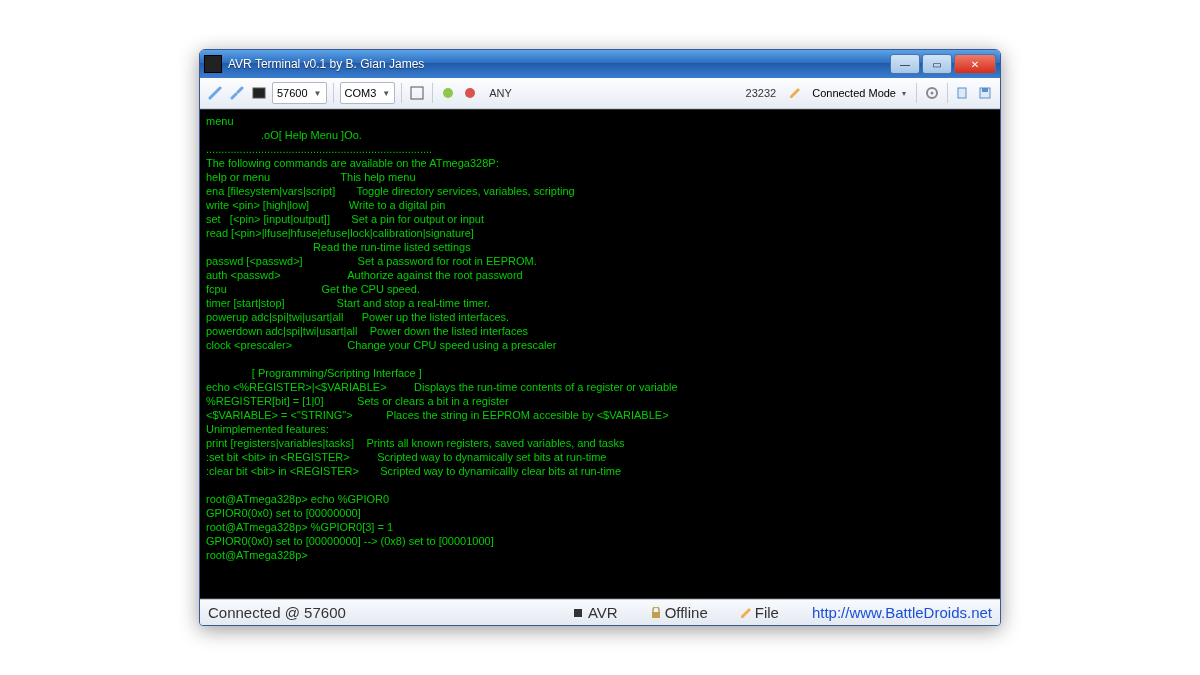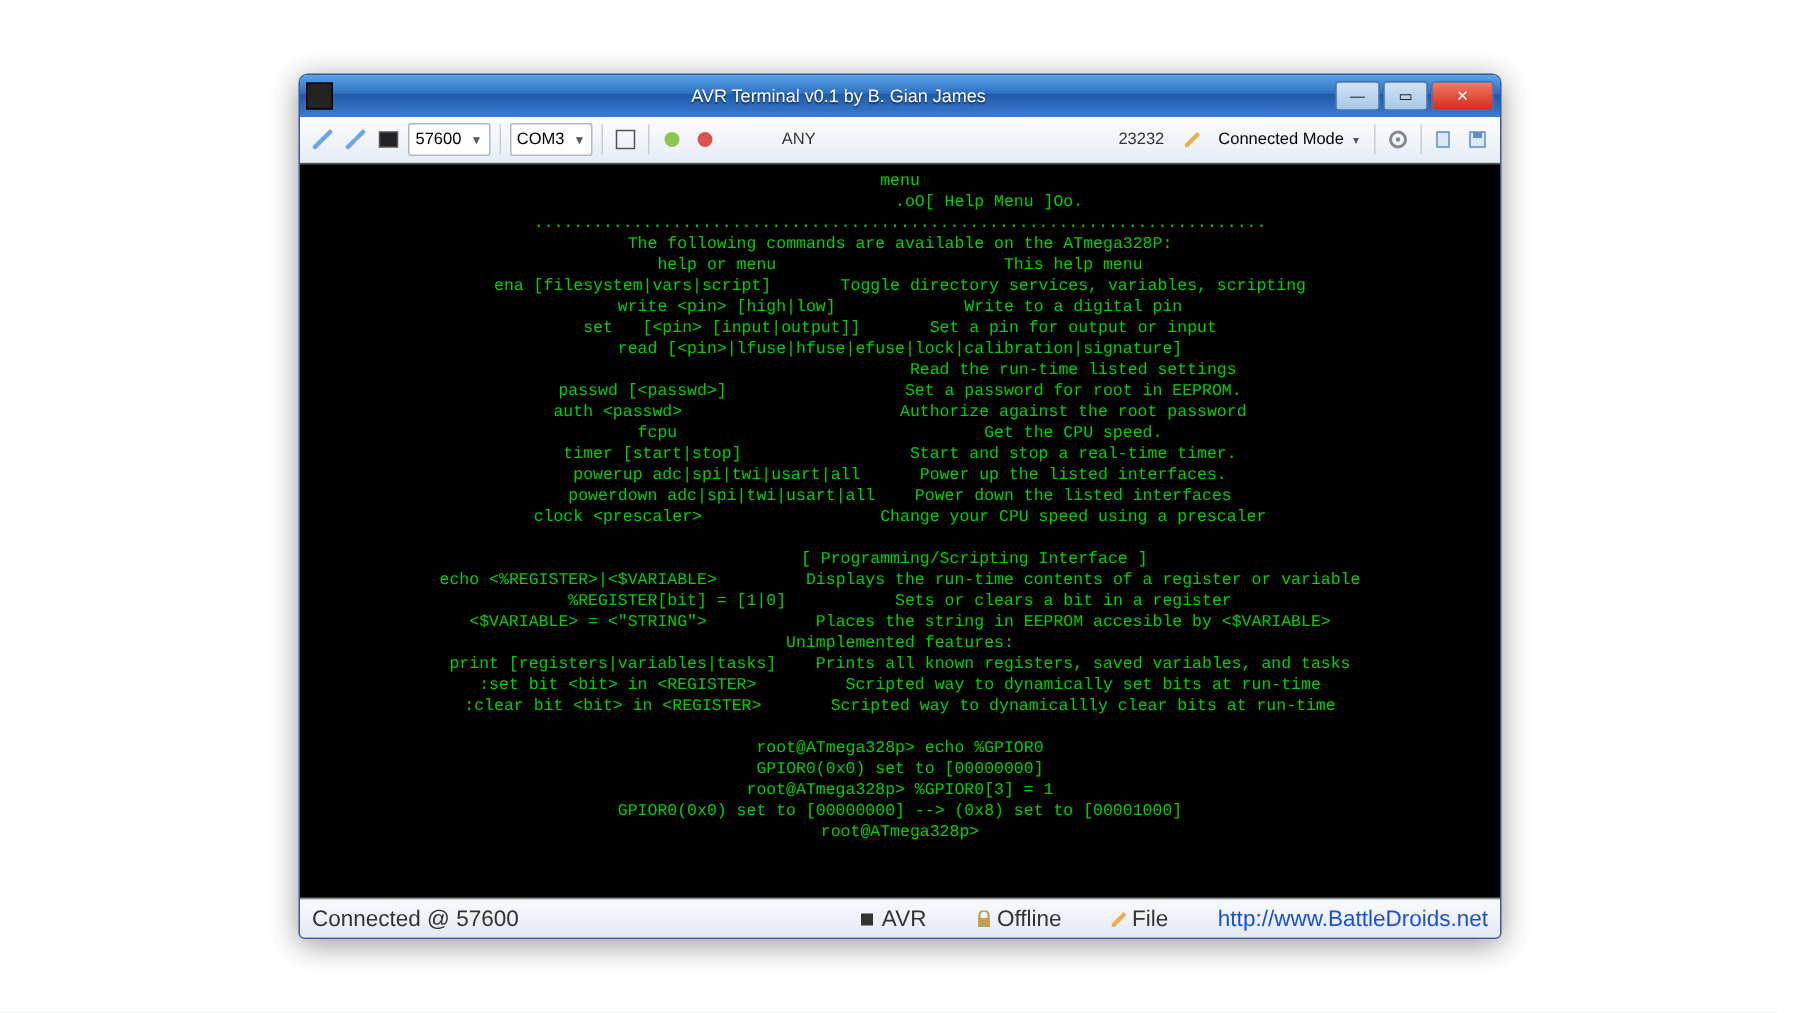--- a/index.html
+++ b/index.html
@@ -13,21 +13,20 @@
     width: 1200px;
     height: 675px;
   }
   .window {
     width: 800px;
     border: 1px solid #3b5998;
     border-radius: 6px 6px 4px 4px;
     box-shadow: 0 4px 20px rgba(0,0,0,0.4);
     overflow: hidden;
     background: #e9eff7;
-    text-align: center;
   }
   .titlebar {
     height: 28px;
     background: linear-gradient(to bottom, #5aa3e8 0%, #2f6fc1 45%, #1f5aa9 46%, #3a7dd0 100%);
     display: flex;
     align-items: center;
     padding: 0 4px;
     color: #fff;
   }
   .titlebar .app-icon {
@@ -85,25 +84,25 @@
     height: 20px;
     border: 1px solid #b0b8c4;
     background: #fff;
     font-size: 11px;
     padding: 0 4px;
     border-radius: 2px;
     display: flex; align-items: center; gap: 6px;
     cursor: pointer;
   }
   .combo .chev { font-size: 8px; color: #555; }
-  .tb-text { font-size: 11px; color: #333; padding: 0 6px; margin-left: 32px; }
+  .tb-text { font-size: 11px; color: #333; padding: 0 6px; }
   .terminal {
     background: #000;
     color: #00d000;
-    font-family: Liberation Mono, monospace;
+    font-family: Liberation Sans, sans-serif;
     font-size: 11px;
     line-height: 14px;
     padding: 4px 6px;
     height: 480px;
     overflow: hidden;
     white-space: pre;
     border-top: 1px solid #333;
     border-bottom: 1px solid #333;
   }
   .statusbar {

